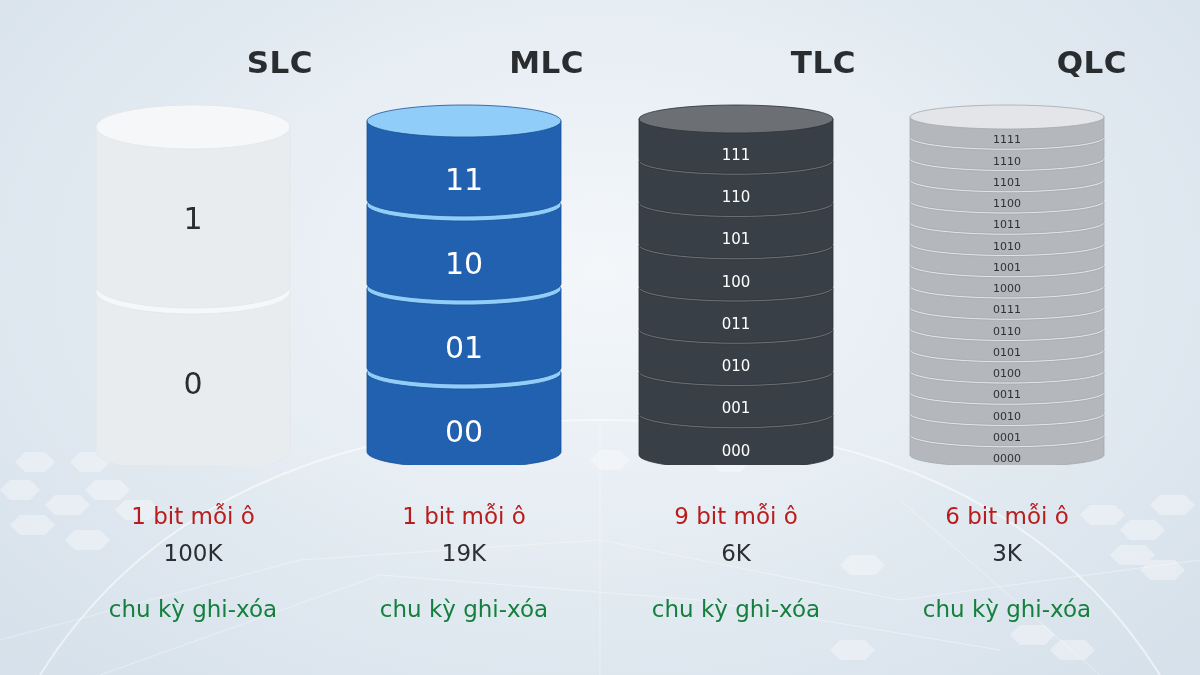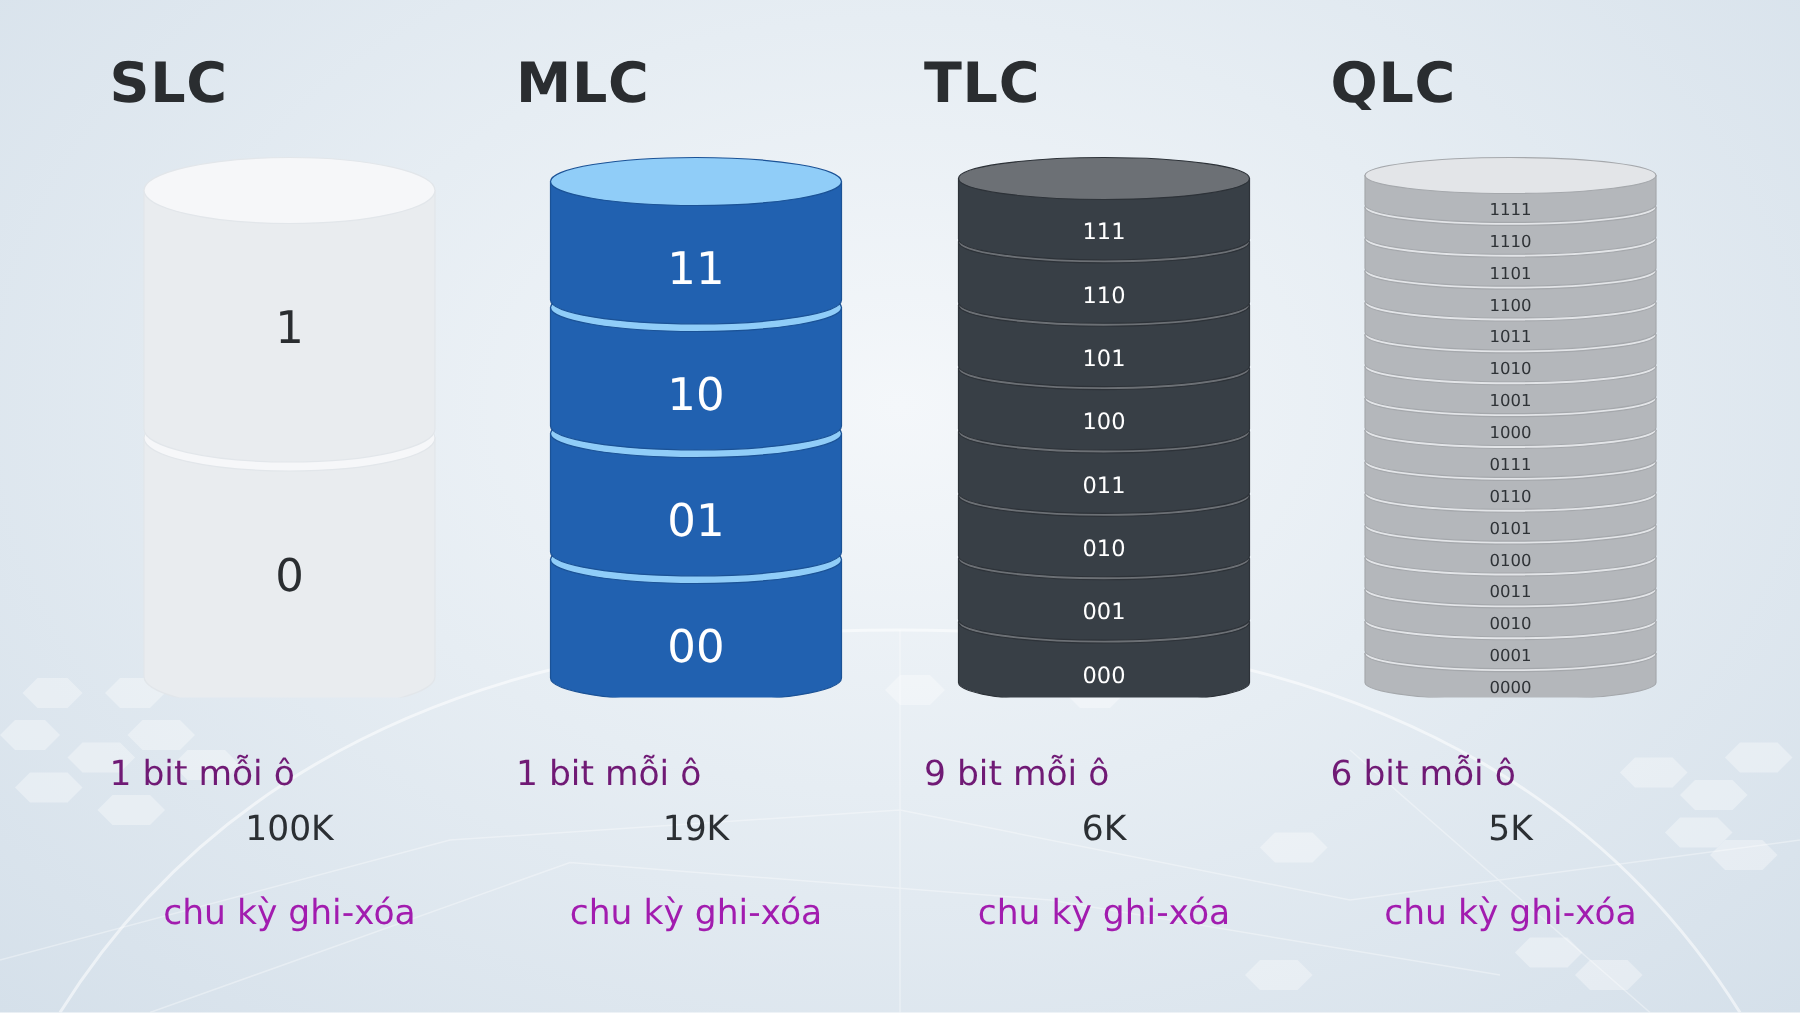--- a/index.html
+++ b/index.html
@@ -5,36 +5,36 @@
   html, body { margin:0; padding:0; }
   body {
     width:1200px; height:675px; overflow:hidden; position:relative;
     font-family: "DejaVu Sans", "Liberation Sans", sans-serif;
     background: radial-gradient(ellipse at 50% 40%, #f4f7fa 0%, #e6edf3 45%, #d5e0ea 100%);
     color:#2b2f33;
   }
   #bg { position:absolute; left:0; top:0; width:1200px; height:675px; z-index:0; }
   .col { position:absolute; top:0; width:240px; z-index:1; }
   .title {
-    position:absolute; top:34px; left:0; width:240px; text-align:left;
-    font-size:37px; font-weight:bold; color:#2a2d30; letter-spacing:0.5px;
+    position:absolute; top:44px; left:0; width:240px; text-align:right;
+    font-size:31px; font-weight:bold; color:#2a2d30; letter-spacing:0.5px;
   }
   .stack { position:absolute; top:100px; left:0; width:240px; height:365px; }
   .stack svg { width:240px; height:365px; display:block; }
   .bits {
-    position:absolute; top:503px; left:0; width:240px; text-align:left;
-    font-size:23px; color:#701a75;
+    position:absolute; top:503px; left:0; width:240px; text-align:center;
+    font-size:23px; color:#b91c1c;
   }
   .cycles-num {
     position:absolute; top:540px; left:0; width:240px; text-align:center;
     font-size:23px; color:#2b2f33;
   }
   .cycles-label {
     position:absolute; top:596px; left:0; width:240px; text-align:center;
-    font-size:23px; color:#a21caf;
+    font-size:23px; color:#15803d;
   }
   .lbl { font-family: "DejaVu Sans", "Liberation Sans", sans-serif; }
 </style>
 </head>
 <body>
 
 <svg id="bg" viewBox="0 0 1200 675" xmlns="http://www.w3.org/2000/svg">
   <g fill="#ffffff" opacity="0.35">
     <polygon points="25,452 45,452 55,462 45,472 25,472 15,462"></polygon>
     <polygon points="80,452 100,452 110,462 100,472 80,472 70,462"></polygon>
@@ -250,15 +250,15 @@
           <text class="lbl" x="120" y="61.525" text-anchor="middle" dominant-baseline="middle" font-size="11" fill="#2e3236">1110</text>
         </g>
         <g>
           <path d="M 23 17 L 23 36.25 A 97 12 0 0 0 217 36.25 L 217 17 Z" fill="#b4b7bb" stroke="#a5a8ac" stroke-width="0.8"></path>
           <ellipse cx="120" cy="17" rx="97" ry="12" fill="#e3e5e8" stroke="#a5a8ac" stroke-width="0.8"></ellipse>
           <text class="lbl" x="120" y="40.275" text-anchor="middle" dominant-baseline="middle" font-size="11" fill="#2e3236">1111</text>
         </g>
       </svg>
     </div>
   <div class="bits">6 bit mỗi ô</div>
-  <div class="cycles-num">5K</div>
+  <div class="cycles-num">3K</div>
   <div class="cycles-label">chu kỳ ghi-xóa</div>
 </div>
 
 </body></html>

